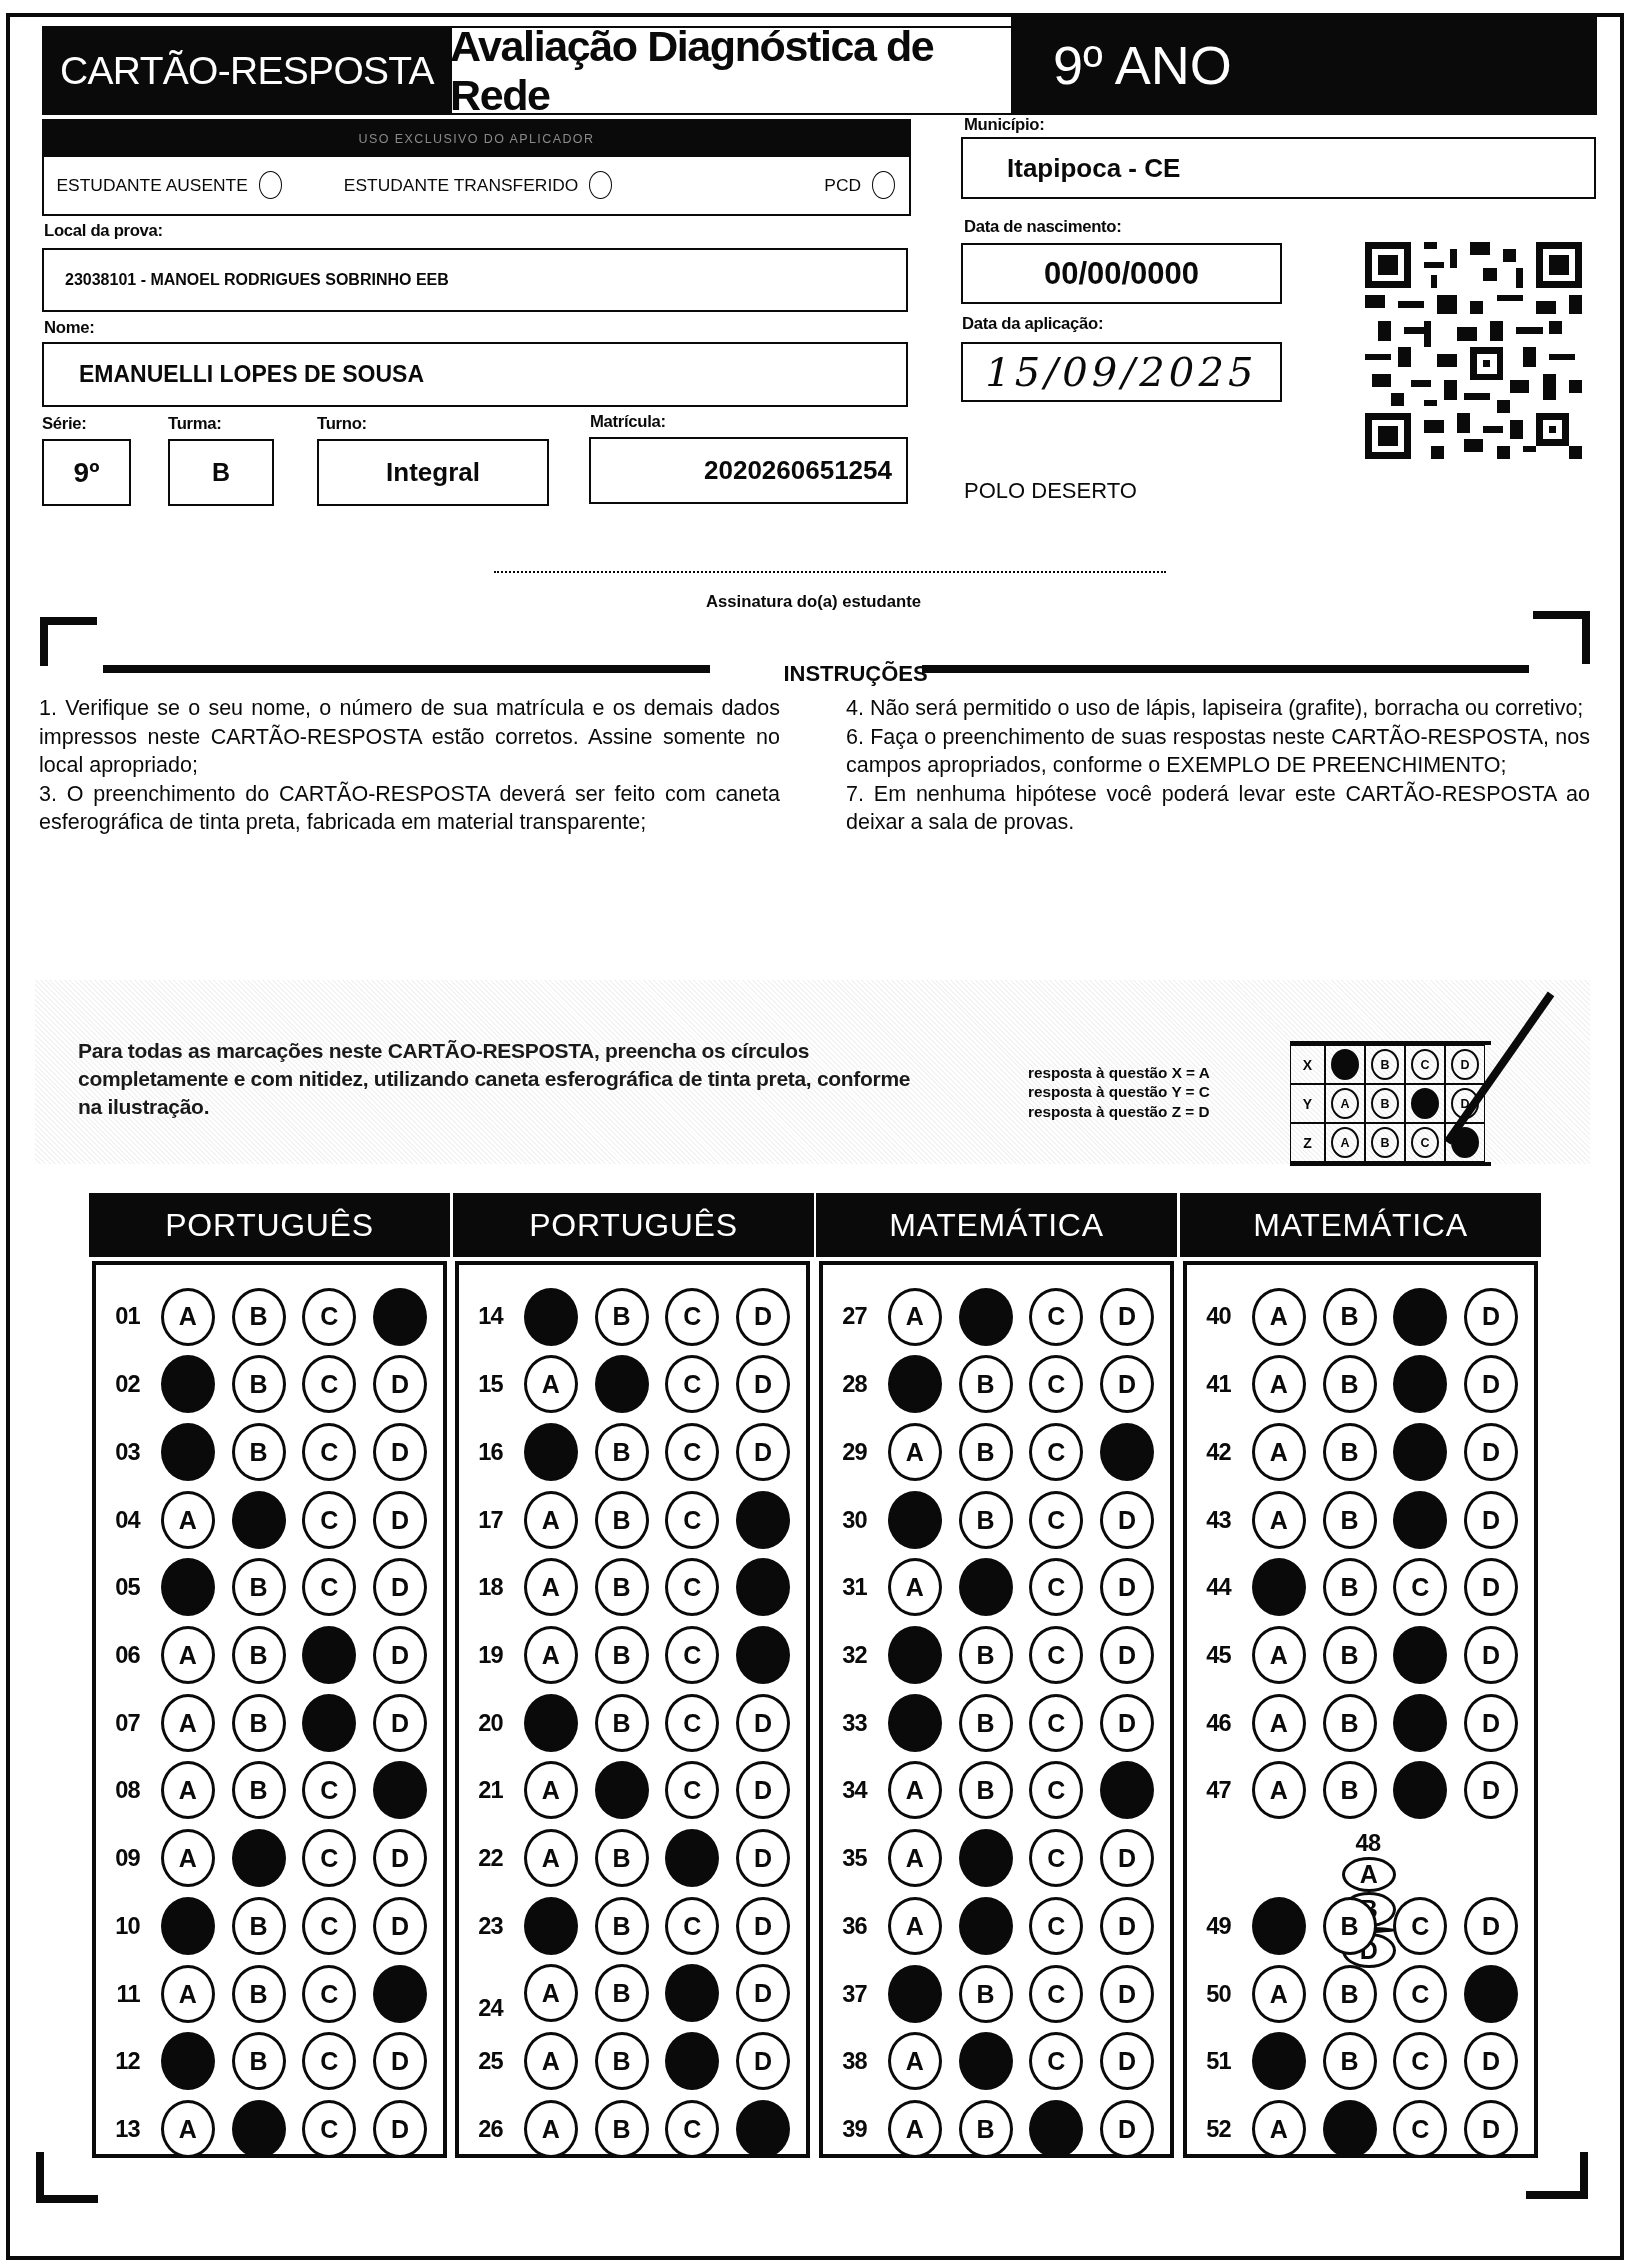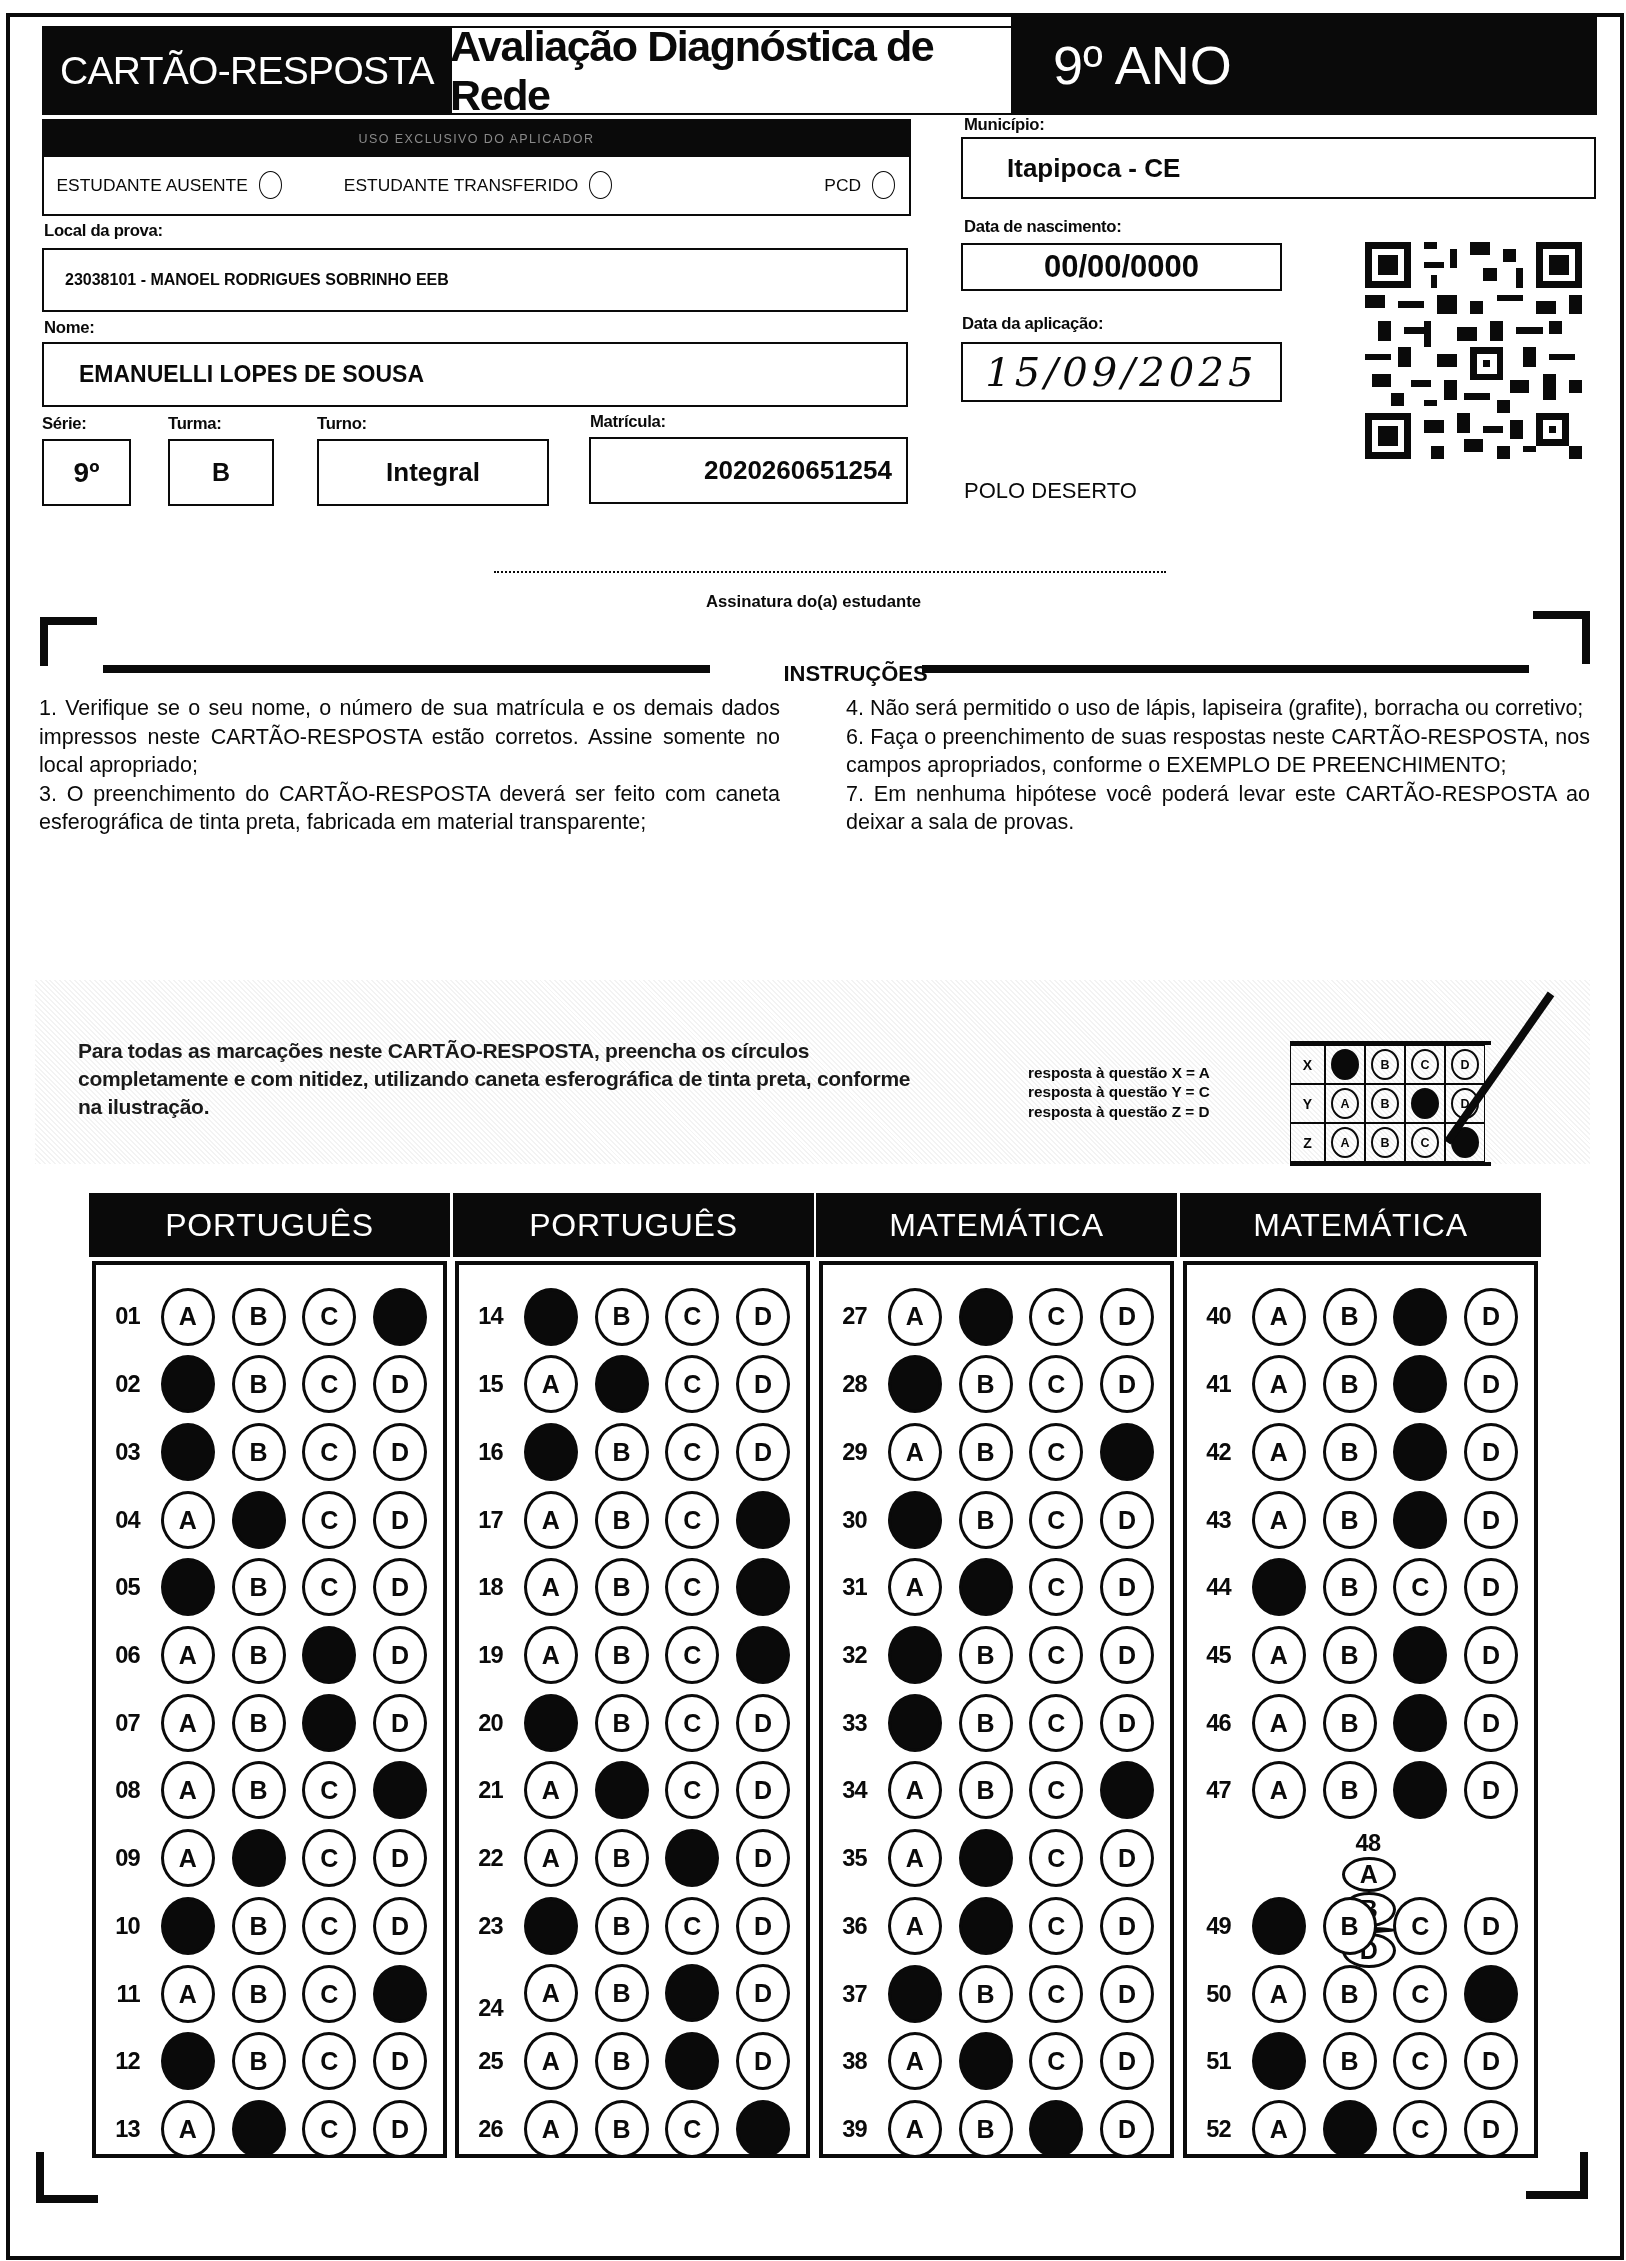--- a/index.html
+++ b/index.html
@@ -82,21 +82,21 @@
 <div class="abs lbl" style="left:317px; top:414px;">Turno:</div>
 <div class="abs field" style="left:317px; top:439px; width:232px; height:67px; font-size:26px; justify-content:center;">Integral</div>
 
 <div class="abs lbl" style="left:590px; top:412px;">Matrícula:</div>
 <div class="abs field" style="left:589px; top:437px; width:319px; height:67px; font-size:26px; justify-content:flex-end; padding-right:14px;">2020260651254</div>
 
 <div class="abs lbl" style="left:964px; top:115px;">Município:</div>
 <div class="abs field" style="left:961px; top:137px; width:635px; height:62px; font-size:26px; padding-left:44px;">Itapipoca - CE</div>
 
 <div class="abs lbl" style="left:964px; top:217px;">Data de nascimento:</div>
-<div class="abs field" style="left:961px; top:243px; width:321px; height:48px; font-size:31px; justify-content:center;">00/00/0000</div>
+<div class="abs field" style="left:961px; top:243px; width:321px; height:61px; font-size:31px; justify-content:center;">00/00/0000</div>
 
 <div class="abs lbl" style="left:962px; top:314px;">Data da aplicação:</div>
 <div class="abs field" style="left:961px; top:342px; width:321px; height:60px; font-size:40px; font-weight:normal; font-family:'DejaVu Serif', serif; font-style:italic; justify-content:center; letter-spacing:4.2px;">15/09/2025</div>
 
 <div class="abs" style="left:964px; top:478px; font-size:22px;">POLO DESERTO</div>
 
 <svg class="abs qr" viewBox="0 0 33 33" shape-rendering="crispEdges">
   <rect x="0" y="0" width="33" height="33" fill="#fff"></rect>
   <g fill="#0a0a0a">
     <rect x="0" y="0" width="7" height="7"></rect>

